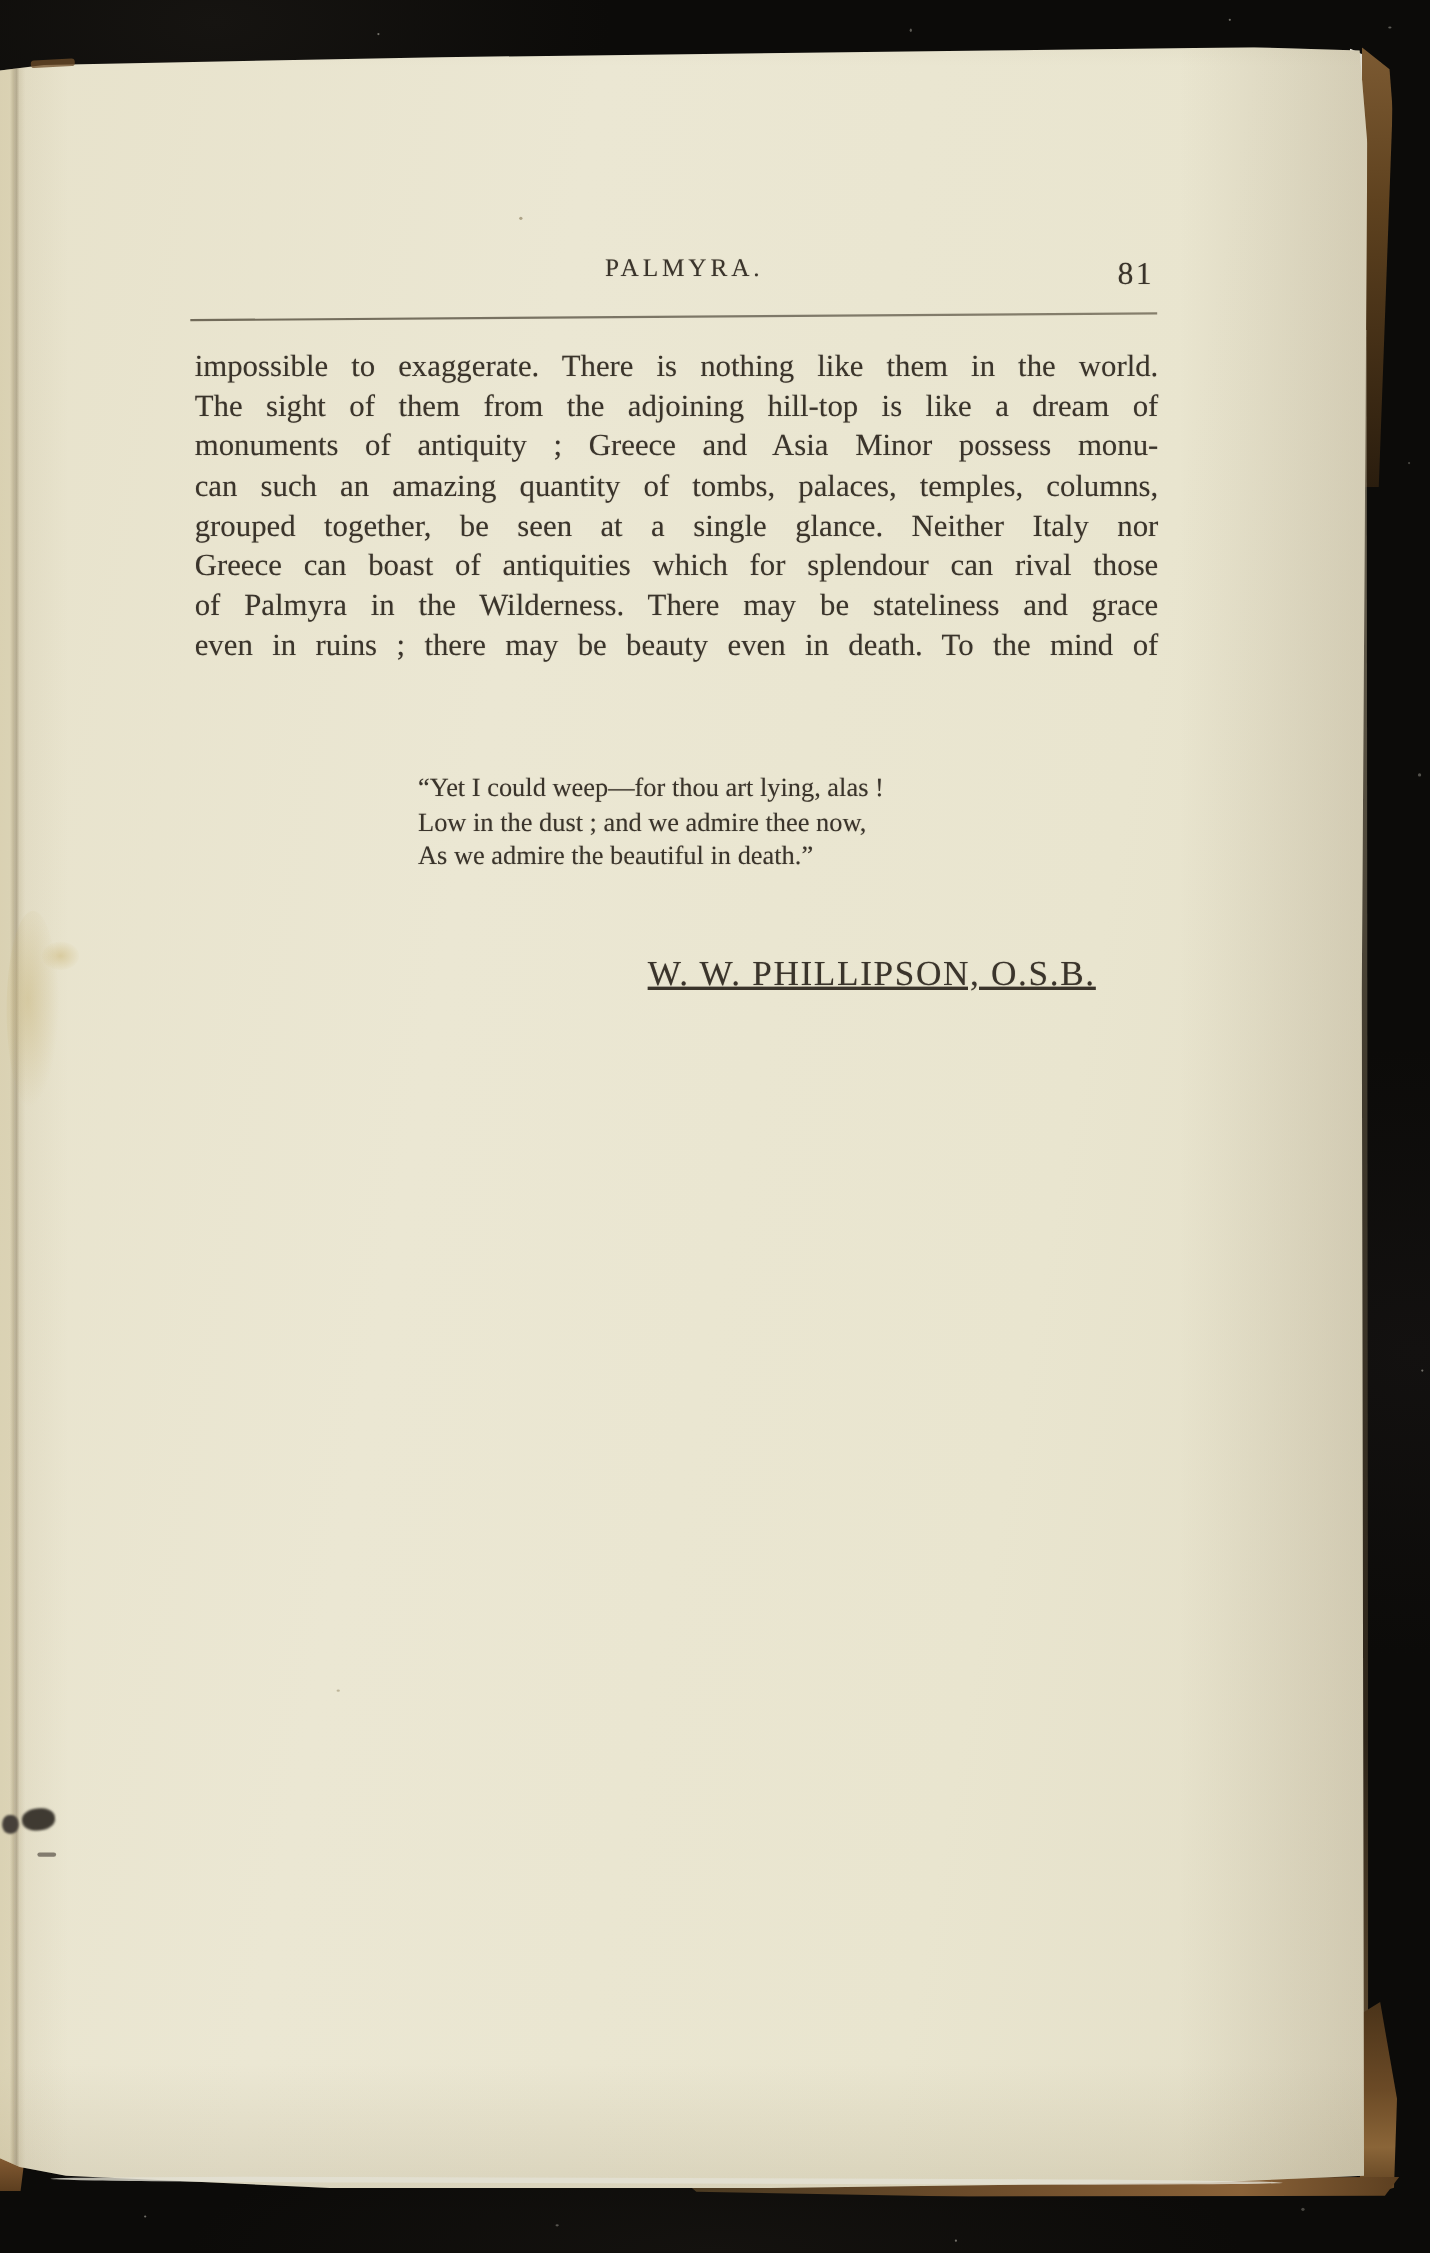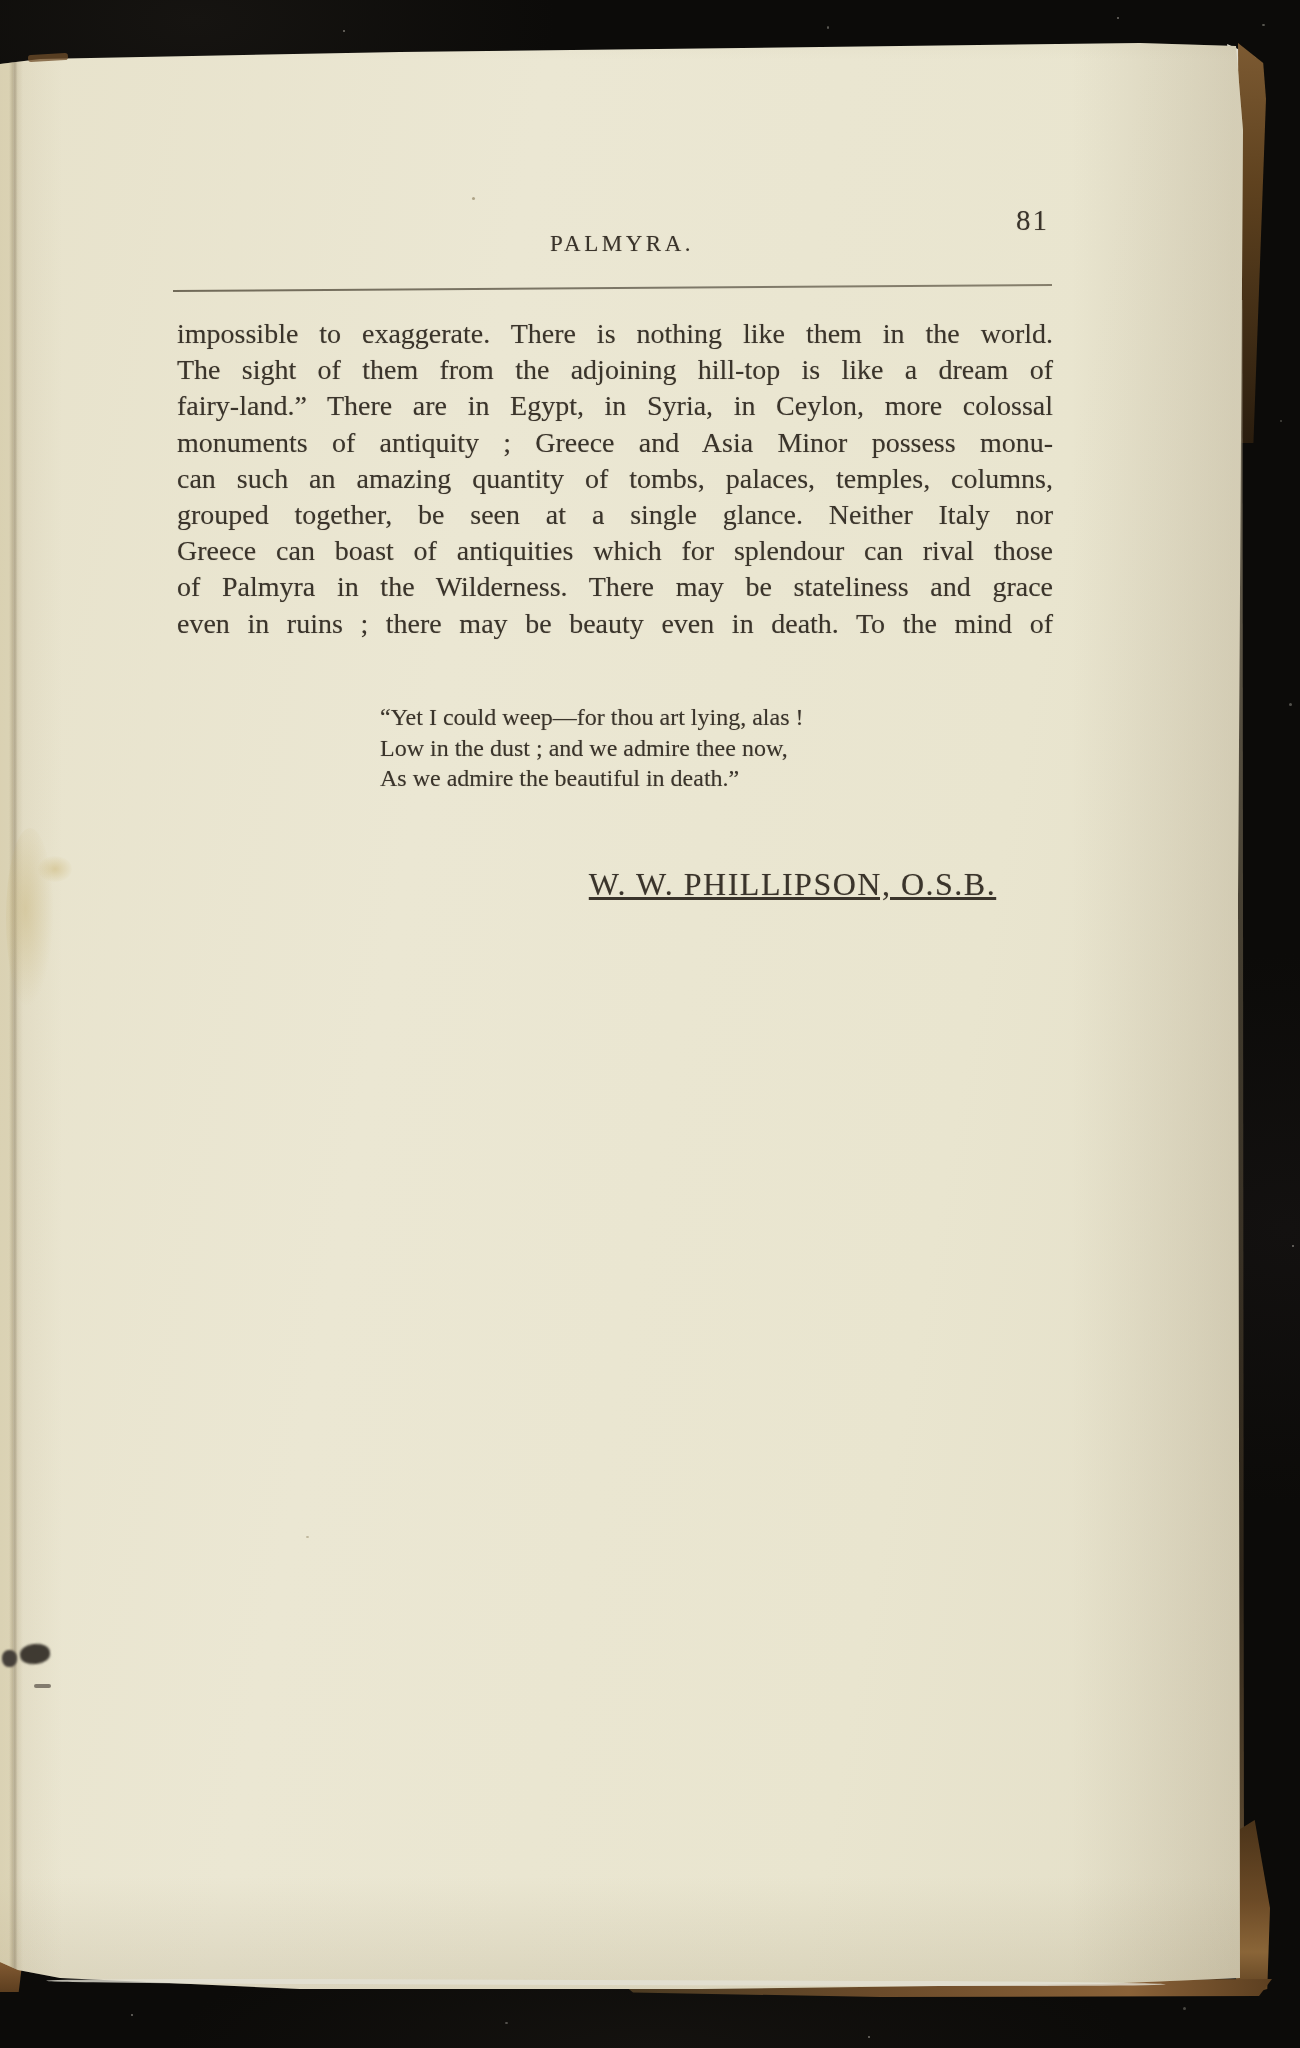--- a/index.html
+++ b/index.html
@@ -50,21 +50,21 @@
   }
   .left-strip { position:absolute; left:0; top:58px; width:13px; height:1912px;
     background:rgba(208,194,152,.30); }
   .gutter-crease { position:absolute; left:9px; top:56px; width:14px; height:1920px;
     background:linear-gradient(90deg, rgba(120,103,70,0) 0%, rgba(108,92,60,.38) 42%, rgba(165,150,112,.18) 62%, rgba(120,103,70,0) 100%); }
 
   
   .ink { color:#3a342b; text-shadow:0 0 1px rgba(62,52,40,.35); }
   .header-title { position:absolute; left:512px; top:231px; width:220px;
     font-size:23px; letter-spacing:3.5px; text-align:center; }
-  .page-number { position:absolute; left:1016px; top:204px; width:70px;
+  .page-number { position:absolute; left:1016px; top:233px; width:70px;
     font-size:29px; letter-spacing:2px; }
   .header-rule { position:absolute; left:173px; top:287px; width:879px; height:1.6px;
     background:linear-gradient(90deg, rgba(92,85,68,.85), rgba(80,74,60,.7) 60%, rgba(100,92,74,.75));
     transform:rotate(-0.4deg); }
   .body-text { position:absolute; left:177px; top:316px; width:876px; }
   .body-line { font-size:28px; line-height:36.2px; white-space:normal;
     text-align:justify; text-align-last:justify; }
   .poem { position:absolute; left:380px; top:702px; width:560px; }
   .poem-line { font-size:24px; line-height:30.5px; }
   .signature { position:absolute; left:560px; top:866px; width:465px;
@@ -116,21 +116,20 @@
     <div class="left-strip"></div>
     <div class="gutter-crease"></div>
 
     <div class="header-title ink">PALMYRA.</div>
     <div class="page-number ink">81</div>
     <div class="header-rule"></div>
 
     <div class="body-text">
       <div class="body-line ink">impossible to exaggerate.  There is nothing like them in the world.</div>
       <div class="body-line ink">The sight of them from the adjoining hill-top is like a dream of</div>
-      <div class="body-line ink">fairy-land.”  There are in Egypt, in Syria, in Ceylon, more colossal</div>
       <div class="body-line ink">monuments of antiquity ; Greece and Asia Minor possess monu-</div>
       <div class="body-line ink">can such an amazing quantity of tombs, palaces, temples, columns,</div>
       <div class="body-line ink">grouped together, be seen at a single glance.  Neither Italy nor</div>
       <div class="body-line ink">Greece can boast of antiquities which for splendour can rival those</div>
       <div class="body-line ink">of Palmyra in the Wilderness.  There may be stateliness and grace</div>
       <div class="body-line ink">even in ruins ; there may be beauty even in death.  To the mind of</div>
     </div>
 
     <div class="poem">
       <div class="poem-line ink">“Yet I could weep—for thou art lying, alas !</div>

